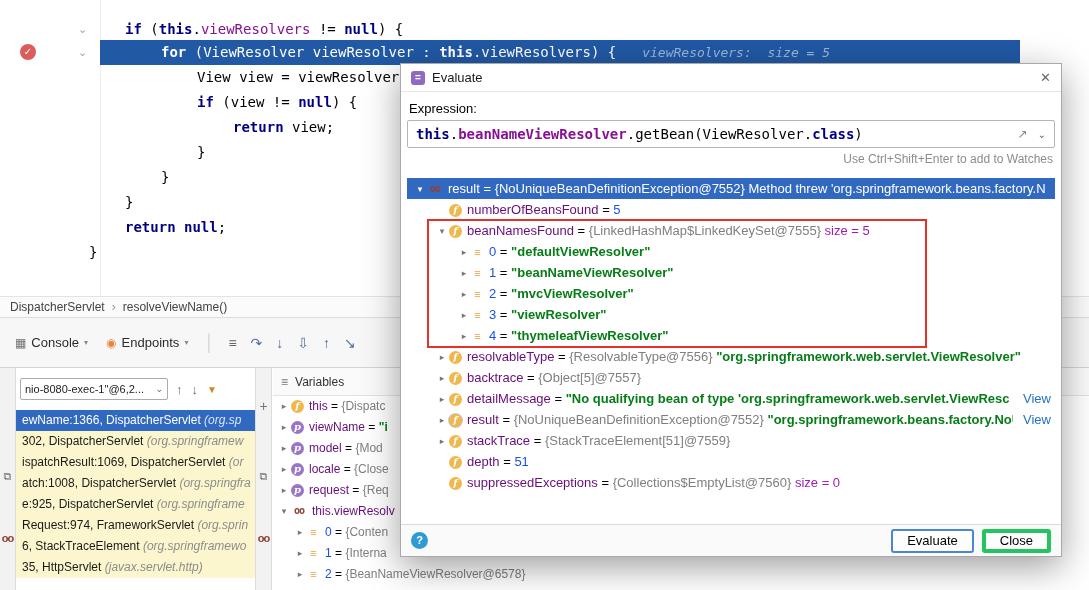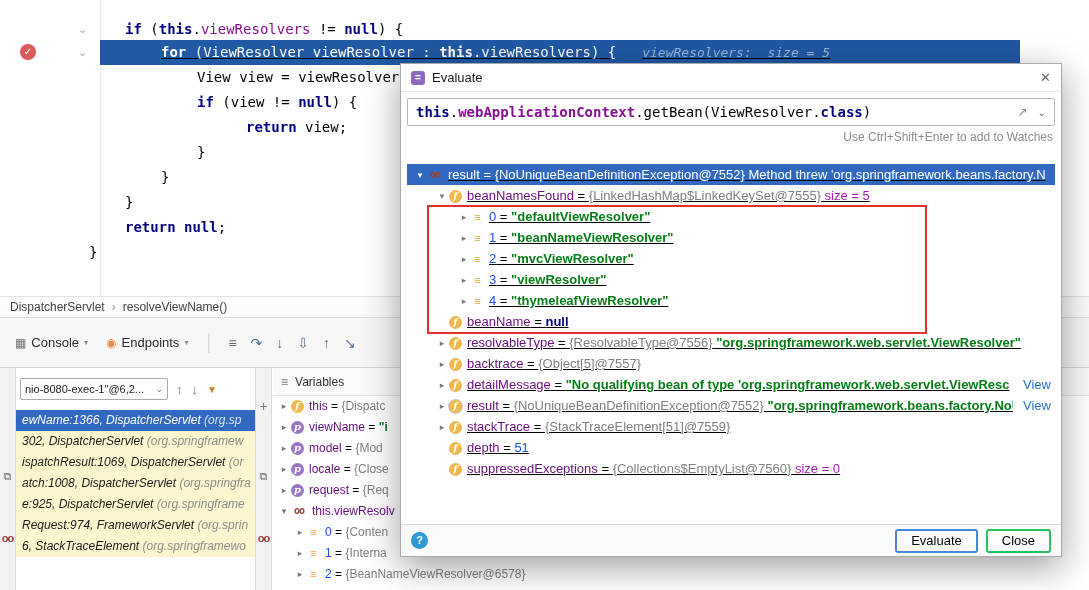--- a/index.html
+++ b/index.html
@@ -53,21 +53,21 @@
   .frames-toolbar { height:42px; display:flex; align-items:center; gap:8px; padding-left:4px; background:#fff; }
   .thread-combo { width:148px; height:22px; border:1px solid #ABABAB; border-radius:2px; background:#fff;
                   display:flex; align-items:center; font-size:11px; padding:0 4px; color:#222;
                   white-space:nowrap; overflow:hidden; }
   .thread-combo .combo-arrow { margin-left:auto; font-size:9px; color:#666; }
   .ftbicon { font-size:13px; color:#666; }
   .ftbicon.funnel { color:#C98A2B; font-size:10px; }
   #frames-list { position:relative; }
   .frow { height:21px; line-height:21px; font-size:12px; background:#FBF6CD; padding-left:6px;
           white-space:nowrap; overflow:hidden; }
-  .frow .fmain { color:#1A1A1A;font-style:italic; }
+  .frow .fmain { color:#1A1A1A; }
   .frow .fpkg { color:#8C8C8C; font-style:italic; }
   .frow.sel { background:#3169C1; }
   .frow.sel .fmain { color:#fff; }
   .frow.sel .fpkg { color:#D9E4F5; }
 
   .vars-panel { position:absolute; left:273px; top:368px; width:816px; height:222px; background:#fff; }
   .vars-header { height:28px; display:flex; align-items:center; gap:7px; padding-left:8px;
                  border-bottom:1px solid #E2E2E2; background:#FAFAFA; font-size:12px; color:#333; }
   .hamb { color:#777; font-size:12px; }
 
@@ -108,49 +108,49 @@
   .dlg-label { font-size:13px; color:#000; margin:3px 0 4px 2px; }
   .expr-combo { height:28px; border:1px solid #B5B5B5; border-radius:2px; background:#fff;
                 display:flex; align-items:center; padding:0 8px;
                 font-family:"DejaVu Sans Mono", monospace; font-size:14px; white-space:pre; }
   .expr-combo .sg.kw { color:#000080; font-weight:bold; }
   .expr-combo .sg.fd { color:#871094; font-weight:bold; }
   .expr-combo .sg.pl { color:#000; }
   .expand-icon { margin-left:auto; color:#888; font-size:12px; font-family:"Liberation Sans",sans-serif; }
   .expr-combo .combo-arrow { color:#666; font-size:10px; margin-left:10px; font-family:"Liberation Sans",sans-serif; }
   .watch-hint { text-align:right; font-size:12px; color:#8C8C8C; margin:4px 2px 2px 0; }
-  .result-tree { flex:1; position:relative; margin-top:18px; overflow:hidden;text-decoration:underline; }
+  .result-tree { flex:1; position:relative; margin-top:10px; overflow:hidden; }
   .redbox { position:absolute; left:20px; top:41px; width:500px; height:129px;
             border:2px solid #E5312B; z-index:5; pointer-events:none; }
   .dlg-footer { height:32px; border-top:1px solid #DADADA; background:#FAFAFA; display:flex;
                 align-items:center; padding:0 10px; gap:8px; }
   .help { width:17px; height:17px; border-radius:50%; background:#2E9BD6; color:#fff; font-size:11px;
           font-weight:bold; line-height:17px; text-align:center; }
   .spacer { flex:1; }
   .btn { height:24px; padding:0 14px; font-size:13px; font-family:"Liberation Sans",sans-serif;
-         background:#FDFDFD; border:2px solid #22c55e; border-radius:3px; color:#000; }
+         background:#FDFDFD; border:4px solid #22c55e; border-radius:3px; color:#000; }
   .btn.primary { border:2px solid #4A86D4; }
 </style>
 </head>
 <body>
 
 <div class="screen">
 
   <div class="editor">
     <div class="gutter-line"></div>
     <div class="exec-bar"></div>
     <div class="breakpoint">✓</div>
     <div class="fold" style="top:17px">⌄</div>
     <div class="fold" style="top:40px">⌄</div>
     <div id="code-lines">
         <div class="codeline" style="left: 125px; top: 17px;"><span class="sg kw">if </span><span class="sg pl">(</span><span class="sg kw">this</span><span class="sg pl">.</span><span class="sg fd">viewResolvers</span><span class="sg pl"> != </span><span class="sg kw">null</span><span class="sg pl">) {</span></div>
-        <div class="codeline exec" style="left: 161px; top: 40px; text-decoration: underline;"><span class="sg kw">for </span><span class="sg pl">(ViewResolver viewResolver : </span><span class="sg kw">this</span><span class="sg pl">.</span><span class="sg fd">viewResolvers</span><span class="sg pl">) {</span><span class="hint">viewResolvers:  size = 5</span></div>
+        <div class="codeline exec" style="left: 161px; top: 40px;"><span class="sg kw">for </span><span class="sg pl">(ViewResolver viewResolver : </span><span class="sg kw">this</span><span class="sg pl">.</span><span class="sg fd">viewResolvers</span><span class="sg pl">) {</span><span class="hint">viewResolvers:  size = 5</span></div>
         <div class="codeline" style="left: 197px; top: 65px;"><span class="sg pl">View view = viewResolver.</span></div>
         <div class="codeline" style="left: 197px; top: 90px;"><span class="sg kw">if </span><span class="sg pl">(view != </span><span class="sg kw">null</span><span class="sg pl">) {</span></div>
-        <div class="codeline" style="left: 233px; top: 115px; margin-left: 13px;"><span class="sg kw">return </span><span class="sg pl">view;</span></div>
+        <div class="codeline" style="left: 233px; top: 115px;"><span class="sg kw">return </span><span class="sg pl">view;</span></div>
         <div class="codeline" style="left: 197px; top: 140px;"><span class="sg pl">}</span></div>
         <div class="codeline" style="left: 161px; top: 165px;"><span class="sg pl">}</span></div>
         <div class="codeline" style="left: 125px; top: 190px;"><span class="sg pl">}</span></div>
         <div class="codeline" style="left: 125px; top: 215px;"><span class="sg kw">return </span><span class="sg kw">null</span><span class="sg pl">;</span></div>
         <div class="codeline" style="left: 89px; top: 240px;"><span class="sg pl">}</span></div>
       </div>
   </div>
 
   <div class="breadcrumbs">
     <span>DispatcherServlet</span>
@@ -205,20 +205,21 @@
         </span>
     </div>
     <div id="frames-list">
         <div class="frow sel"><span class="fmain">ewName:1366, DispatcherServlet </span><span class="fpkg">(org.sp</span></div>
         <div class="frow"><span class="fmain">302, DispatcherServlet </span><span class="fpkg">(org.springframew</span></div>
         <div class="frow"><span class="fmain">ispatchResult:1069, DispatcherServlet </span><span class="fpkg">(or</span></div>
         <div class="frow"><span class="fmain">atch:1008, DispatcherServlet </span><span class="fpkg">(org.springfra</span></div>
         <div class="frow"><span class="fmain">e:925, DispatcherServlet </span><span class="fpkg">(org.springframe</span></div>
         <div class="frow"><span class="fmain">Request:974, FrameworkServlet </span><span class="fpkg">(org.sprin</span></div>
         <div class="frow"><span class="fmain">6, StackTraceElement </span><span class="fpkg">(org.springframewo</span></div>
+        <div class="frow"><span class="fmain">35, HttpServlet </span><span class="fpkg">(javax.servlet.http)</span></div>
       </div>
   </div>
 
   <div class="vars-panel">
     <div class="vars-header">
       <span class="hamb">≡</span>
       <span>Variables</span>
     </div>
     <div id="vars-list">
         <div class="trow" style="padding-left: 4px;"><span class="chev">▸</span><span class="ic ic-f">f</span><span class="sg nm">this</span><span class="sg eq"> = </span><span class="sg ref">{Dispatc</span></div>
@@ -233,36 +234,37 @@
       </div>
   </div>
 
   <div class="dialog">
     <div class="dlg-title">
       <span class="dlg-icon">=</span>
       <span>Evaluate</span>
       <span class="dlg-close">✕</span>
     </div>
     <div class="dlg-body">
+      <div class="dlg-label">Expression:</div>
       <div class="expr-combo">
-        <span id="expr-segs"><span class="sg kw">this</span><span class="sg pl">.</span><span class="sg fd">webApplicationContext</span><span class="sg pl">.getBean(ViewResolver.</span><span class="sg kw">class</span><span class="sg pl">)</span></span>
+        <span id="expr-segs"><span class="sg kw">this</span><span class="sg pl">.</span><span class="sg fd">beanNameViewResolver</span><span class="sg pl">.getBean(ViewResolver.</span><span class="sg kw">class</span><span class="sg pl">)</span></span>
         <span class="expand-icon">↗</span>
         <span class="combo-arrow">⌄</span>
       </div>
       <div class="watch-hint">Use Ctrl+Shift+Enter to add to Watches</div>
       <div class="result-tree">
         <div id="result-rows">
             <div class="trow sel" style="padding-left: 6px;"><span class="chev">▾</span><span class="ic ic-oo">oo</span><span class="sg nm">result</span><span class="sg eq"> = </span><span class="sg ref">{NoUniqueBeanDefinitionException@7552}</span><span class="sg err"> Method threw 'org.springframework.beans.factory.N</span></div>
+            <div class="trow" style="padding-left: 28px;"><span class="chev"></span><span class="ic ic-f">f</span><span class="sg nm">numberOfBeansFound</span><span class="sg eq"> = </span><span class="sg num">5</span></div>
             <div class="trow" style="padding-left: 28px;"><span class="chev">▾</span><span class="ic ic-f">f</span><span class="sg nm">beanNamesFound</span><span class="sg eq"> = </span><span class="sg ref">{LinkedHashMap$LinkedKeySet@7555}</span><span class="sg meta">  size = 5</span></div>
             <div class="trow" style="padding-left: 50px;"><span class="chev">▸</span><span class="ic ic-arr">≡</span><span class="sg num">0</span><span class="sg eq"> = </span><span class="sg str">"defaultViewResolver"</span></div>
             <div class="trow" style="padding-left: 50px;"><span class="chev">▸</span><span class="ic ic-arr">≡</span><span class="sg num">1</span><span class="sg eq"> = </span><span class="sg str">"beanNameViewResolver"</span></div>
             <div class="trow" style="padding-left: 50px;"><span class="chev">▸</span><span class="ic ic-arr">≡</span><span class="sg num">2</span><span class="sg eq"> = </span><span class="sg str">"mvcViewResolver"</span></div>
             <div class="trow" style="padding-left: 50px;"><span class="chev">▸</span><span class="ic ic-arr">≡</span><span class="sg num">3</span><span class="sg eq"> = </span><span class="sg str">"viewResolver"</span></div>
             <div class="trow" style="padding-left: 50px;"><span class="chev">▸</span><span class="ic ic-arr">≡</span><span class="sg num">4</span><span class="sg eq"> = </span><span class="sg str">"thymeleafViewResolver"</span></div>
-            <div class="trow" style="padding-left: 28px;"><span class="chev"></span><span class="ic ic-f">f</span><span class="sg nm">beanName</span><span class="sg eq"> = </span><span class="sg kw">null</span></div>
             <div class="trow" style="padding-left: 28px;"><span class="chev">▸</span><span class="ic ic-f">f</span><span class="sg nm">resolvableType</span><span class="sg eq"> = </span><span class="sg ref">{ResolvableType@7556}</span><span class="sg str"> "org.springframework.web.servlet.ViewResolver"</span></div>
             <div class="trow" style="padding-left: 28px;"><span class="chev">▸</span><span class="ic ic-f">f</span><span class="sg nm">backtrace</span><span class="sg eq"> = </span><span class="sg ref">{Object[5]@7557}</span></div>
             <div class="trow" style="padding-left: 28px;"><span class="chev">▸</span><span class="ic ic-f">f</span><span class="sg nm">detailMessage</span><span class="sg eq"> = </span><span class="sg str">"No qualifying bean of type 'org.springframework.web.servlet.ViewResc</span><span class="vlink">View</span></div>
             <div class="trow" style="padding-left: 28px;"><span class="chev">▸</span><span class="ic ic-ff">f</span><span class="sg nm">result</span><span class="sg eq"> = </span><span class="sg ref">{NoUniqueBeanDefinitionException@7552}</span><span class="sg str"> "org.springframework.beans.factory.NoU</span><span class="vlink">View</span></div>
             <div class="trow" style="padding-left: 28px;"><span class="chev">▸</span><span class="ic ic-f">f</span><span class="sg nm">stackTrace</span><span class="sg eq"> = </span><span class="sg ref">{StackTraceElement[51]@7559}</span></div>
             <div class="trow" style="padding-left: 28px;"><span class="chev"></span><span class="ic ic-f">f</span><span class="sg nm">depth</span><span class="sg eq"> = </span><span class="sg num">51</span></div>
             <div class="trow" style="padding-left: 28px;"><span class="chev"></span><span class="ic ic-f">f</span><span class="sg nm">suppressedExceptions</span><span class="sg eq"> = </span><span class="sg ref">{Collections$EmptyList@7560}</span><span class="sg meta">  size = 0</span></div>
           </div>
         <div class="redbox"></div>
       </div>

